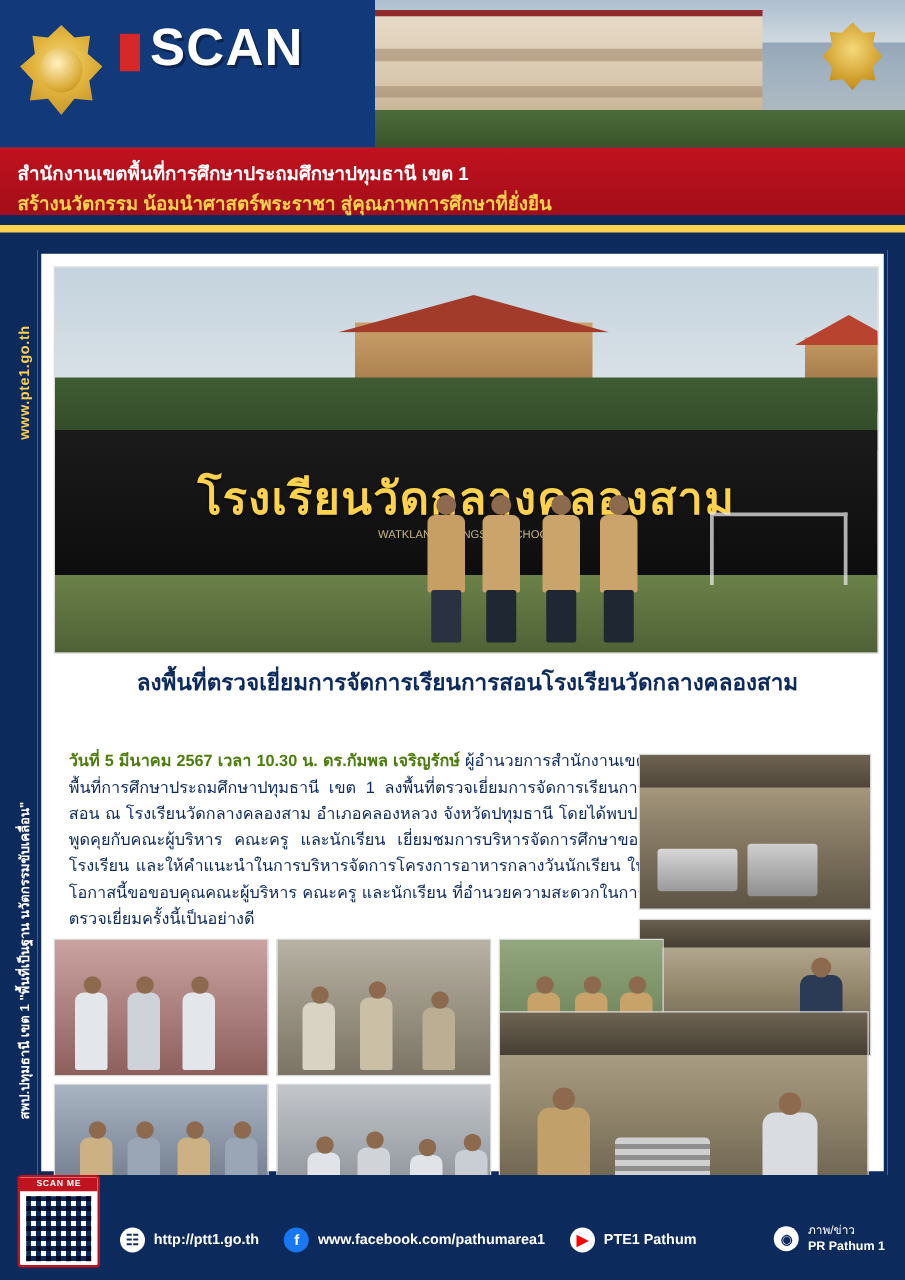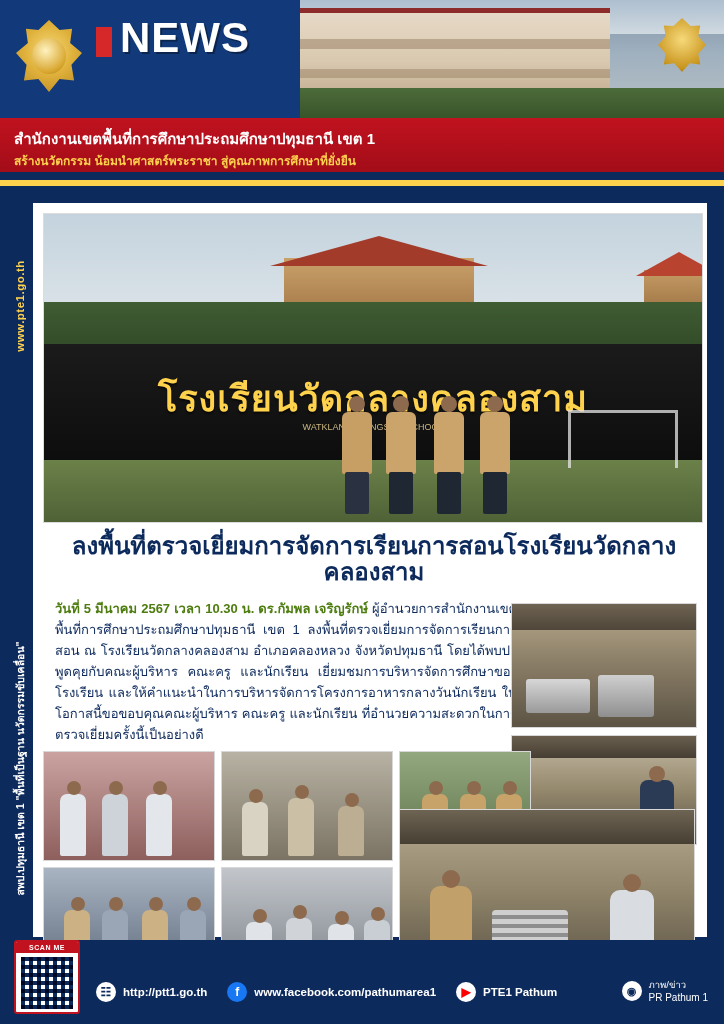--- a/index.html
+++ b/index.html
@@ -133,21 +133,21 @@
     position: absolute; left: 0; top: 118px;
     width: 724px; height: 54px;
     background: linear-gradient(180deg,#c1121f,#a20d18);
   }
   .red-band .line1 {
     position: absolute; left: 14px; top: 9px;
     color: #ffffff; font-size: 15px; font-weight: bold;
   }
   .red-band .line2 {
     position: absolute; left: 14px; top: 33px;
-    color: #ffd24d; font-size: 12px; font-weight: bold;
+    color: #ffd24d; font-size: 15px; font-weight: bold;
   }
   .yellow-rule {
     position: absolute; left: 0; top: 180px;
     width: 724px; height: 6px;
     background: #ffd24d;
   }
 
   
   .card {
     position: absolute; left: 30px; top: 200px;
@@ -228,21 +228,21 @@
 
   
   .headline {
     position: absolute; left: 18px; top: 330px; width: 646px;
     text-align: center;
   }
   .headline .h1 {
     color: #c1121f; font-size: 25px; font-weight: bold; line-height: 30px;
   }
   .headline .h2 {
-    color: #0d2a5c; font-size: 24px; font-weight: bold; line-height: 26px;
+    color: #0d2a5c; font-size: 18px; font-weight: bold; line-height: 26px;
   }
 
   
   .body-text {
     position: absolute; left: 22px; top: 395px; width: 462px;
     color: #0d2a5c; font-size: 13px; line-height: 21px; text-align: justify;
   }
   .body-text .lead { color:#4d7c0f; font-weight:bold; }
 
   
@@ -338,21 +338,21 @@
   .ic {
     width: 20px; height: 20px; border-radius: 50%;
     display:inline-flex; align-items:center; justify-content:center;
     font-size: 12px; font-weight:bold; color:#0d2a5c; background:#ffffff;
   }
   .ic.fb { background:#1877f2; color:#fff; }
   .ic.yt { background:#ffffff; color:#ff0000; }
   .ic.cam { background:#ffffff; color:#0d2a5c; font-size:11px; }
   .pr-block { text-align:left; line-height:13px; }
   .pr-block .t1 { font-size: 9.5px; color:#ffffff; }
-  .pr-block .t2 { font-size: 10px; color:#ffffff; font-weight:normal; }
+  .pr-block .t2 { font-size: 10px; color:#ffffff; font-weight:bold; }
   .pr-wrap { position:absolute; right: 16px; bottom: 20px; display:flex; align-items:center; gap:7px; }
 </style>
 </head>
 <body>
 
 <div class="poster">
 
   <div class="left-strip">
     <div class="vtext">www.pte1.go.th</div>
     <div class="vtext2">สพป.ปทุมธานี เขต 1 "พื้นที่เป็นฐาน นวัตกรรมขับเคลื่อน"</div>
@@ -363,21 +363,21 @@
       <div class="hp-sky"></div>
       <div class="hp-building"></div>
       <div class="hp-trees"></div>
     </div>
     <div class="header-left-panel"></div>
     <div class="emblem">
       <div class="emblem-shape"></div>
       <div class="emblem-inner"></div>
     </div>
     <div class="brand">
-      <div class="news">NEWS</div>
+      <div class="news">SCAN</div>
     </div>
     <div class="header-right-emblem">
       <div class="hre-shape"></div>
     </div>
   </div>
 
   <div class="red-band">
     <div class="line1">สำนักงานเขตพื้นที่การศึกษาประถมศึกษาปทุมธานี เขต 1</div>
     <div class="line2">สร้างนวัตกรรม น้อมนำศาสตร์พระราชา สู่คุณภาพการศึกษาที่ยั่งยืน</div>
   </div>

